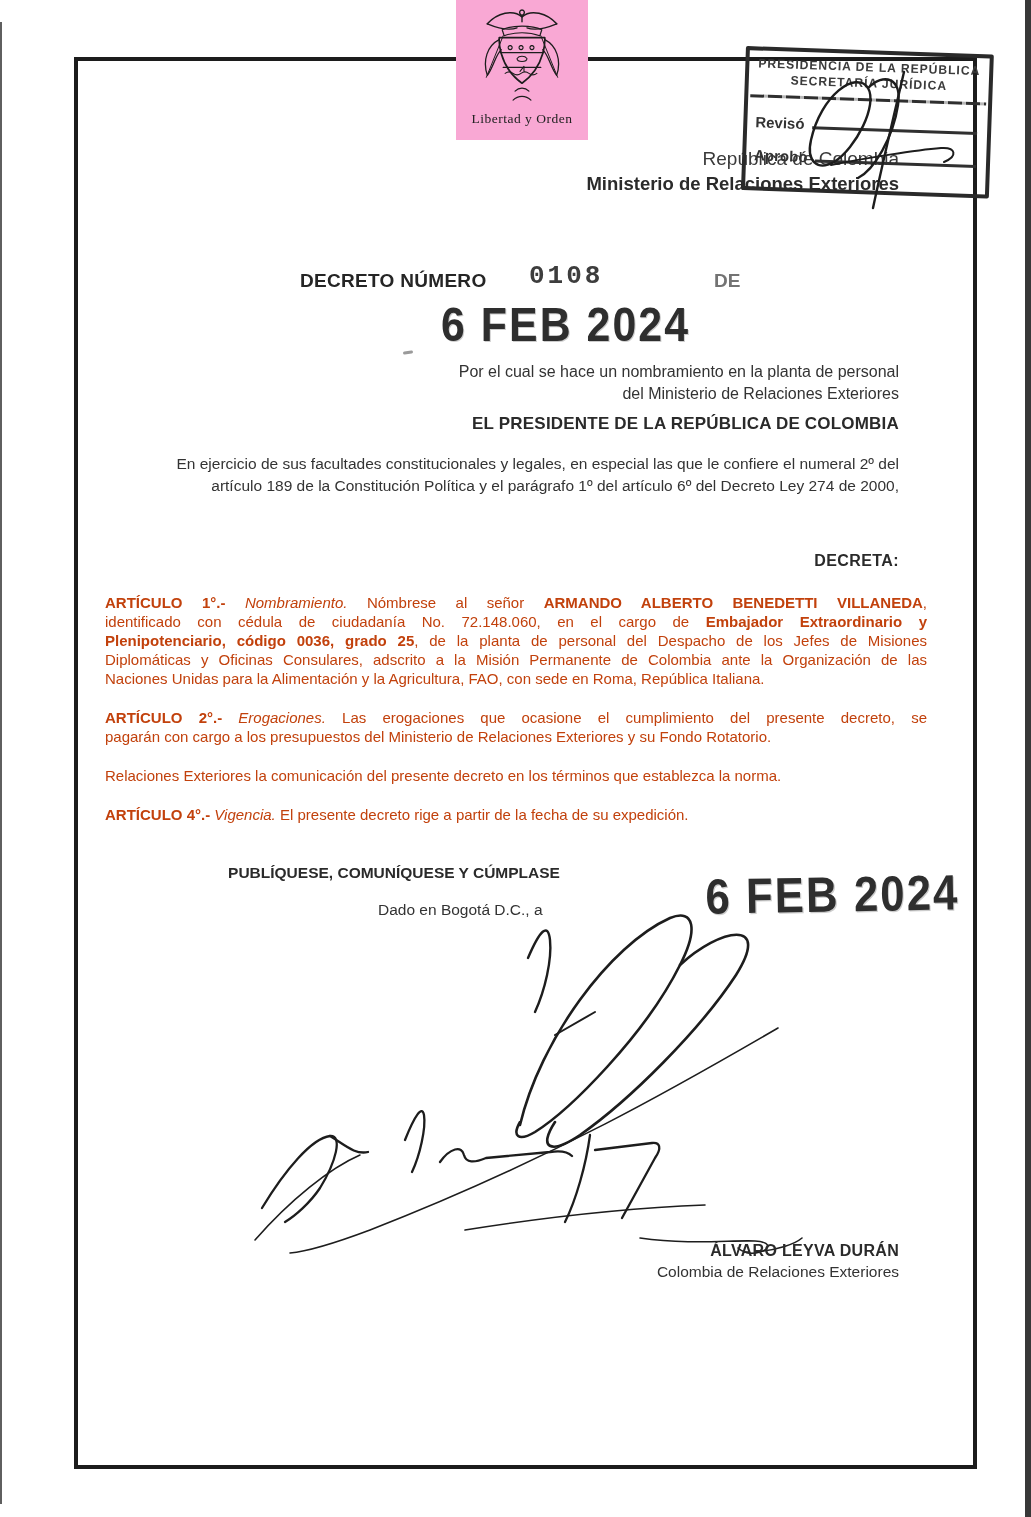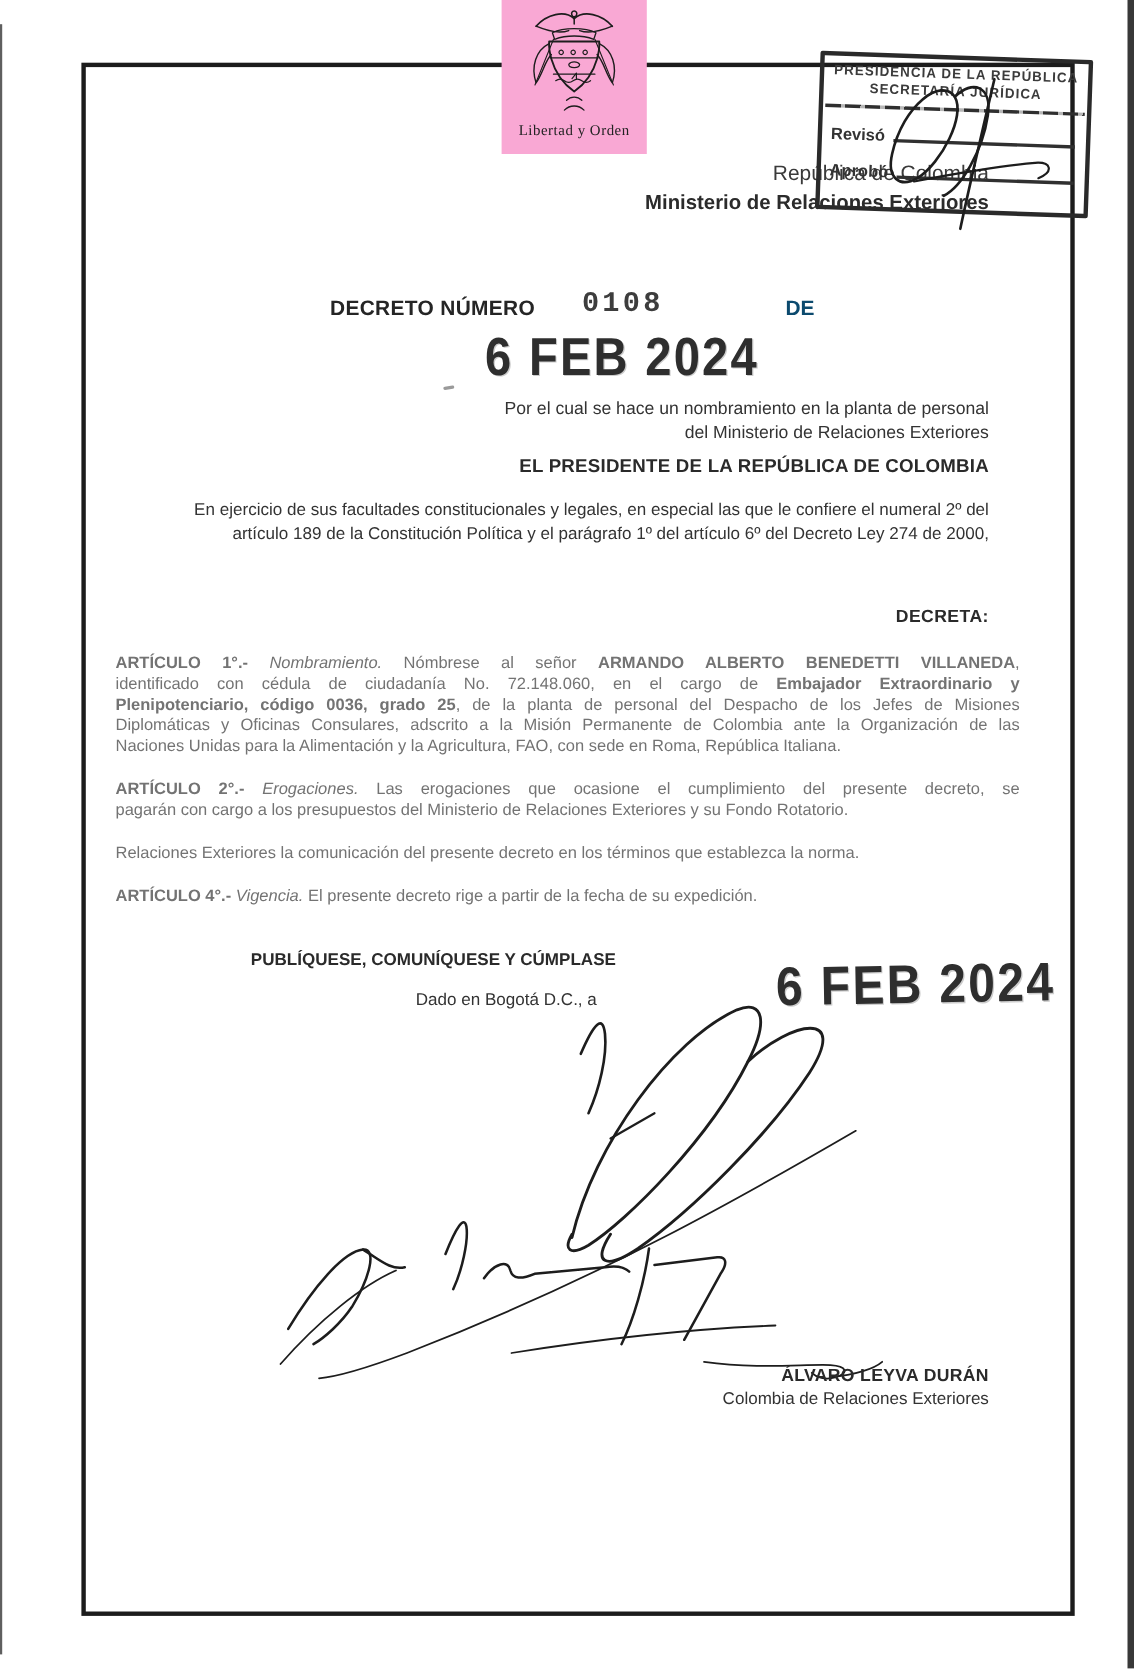--- a/index.html
+++ b/index.html
@@ -26,35 +26,35 @@
   .rstamp-div{height:3px;margin:7px 2px 0 2px;
               background:repeating-linear-gradient(90deg,#2f2f2f 0 14px,rgba(47,47,47,.35) 14px 18px);}
   .rstamp-row{display:flex;align-items:flex-end;font-size:15px;font-weight:bold;color:#333;
               margin:9px 8px 0 8px;height:24px;}
   .rstamp-line{flex:1;border-bottom:3px solid #303030;margin:0 2px 3px 8px;}
   .rscribble{left:776px;top:70px;width:210px;height:150px;overflow:visible;}
   
   .decreto-label{left:300px;top:270px;font-size:19px;font-weight:bold;letter-spacing:.3px;color:#252525;}
   .decreto-number{left:529px;top:261px;font-family:"Liberation Mono",monospace;font-weight:bold;
                   font-size:26px;letter-spacing:3px;color:#3d3d3d;}
-  .decreto-de{left:714px;top:270px;font-size:19px;font-weight:bold;color:#0c4a6e;}
+  .decreto-de{left:714px;top:270px;font-size:19px;font-weight:bold;color:#737373;}
   .datestamp{font-weight:800;font-size:42px;letter-spacing:2px;color:#2e2e2e;
              transform:scale(1.02,1.16);transform-origin:top left;white-space:nowrap;
              text-shadow:1px 1px 0 rgba(110,110,110,.35);}
   .stamp1{left:441px;top:297px;}
   .stamp2{left:705px;top:869px;transform:rotate(-1deg) scale(1.04,1.18);}
   .artifact{left:403px;top:351px;width:10px;height:3px;background:#9a9a9a;border-radius:2px;transform:rotate(-8deg);}
   
   .subject1{top:363px;font-size:16px;color:#333;}
   .subject2{top:385px;font-size:16px;color:#333;}
   .president{top:414px;font-size:17px;font-weight:bold;color:#2a2a2a;letter-spacing:.2px;}
   .powers1{top:455px;font-size:15.5px;color:#333;}
   .powers2{top:477px;font-size:15.5px;color:#333;}
   .decreta{top:552px;font-size:16px;font-weight:bold;color:#2a2a2a;letter-spacing:.4px;}
-  .articles{left:105px;top:593px;width:822px;font-size:15px;line-height:19px;color:#737373;}
+  .articles{left:105px;top:593px;width:822px;font-size:15px;line-height:19px;color:#c2410c;}
   .article{margin-bottom:20px;}
   .jline{white-space:normal;}
   .jline.stretch{text-align:justify;text-align-last:justify;}
   .b{font-weight:bold;} .i{font-style:italic;}
   
   .publish{top:864px;font-size:15.5px;font-weight:bold;color:#2a2a2a;left:74px;width:640px;text-align:center;}
   .given{left:378px;top:901px;font-size:15.5px;color:#333;}
   .sig-svg{left:250px;top:900px;width:560px;height:370px;}
   .sig-name{top:1242px;font-size:16px;font-weight:bold;color:#2a2a2a;letter-spacing:.3px;}
   .sig-title{top:1263px;font-size:15.5px;color:#333;}

